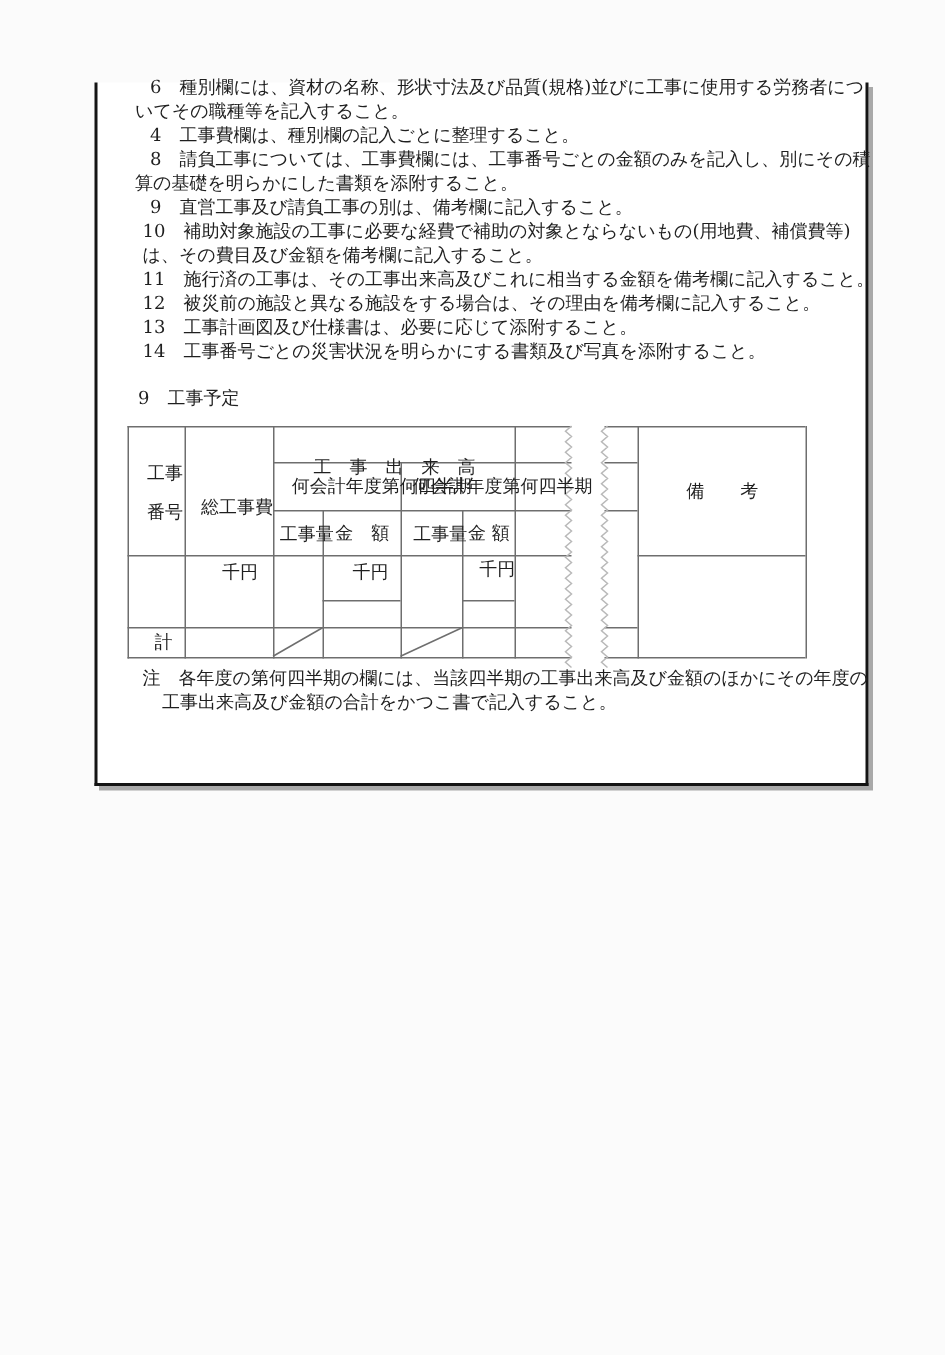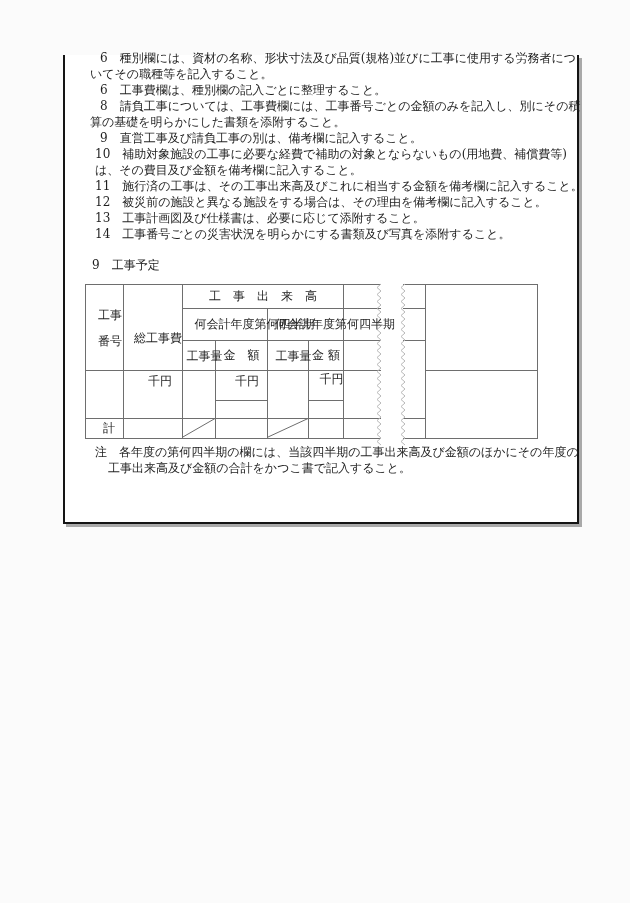--- a/index.html
+++ b/index.html
@@ -46,21 +46,21 @@
 </head>
 <body>
 
 <div class="page">
 
   <div class="frame"></div>
 
   <div class="textblock">
     <div class="ln n1">6　種別欄には、資材の名称、形状寸法及び品質(規格)並びに工事に使用する労務者につ</div>
     <div class="ln c">いてその職種等を記入すること。</div>
-    <div class="ln n1">6　工事費欄は、種別欄の記入ごとに整理すること。</div>
+    <div class="ln n1">4　工事費欄は、種別欄の記入ごとに整理すること。</div>
     <div class="ln n1">8　請負工事については、工事費欄には、工事番号ごとの金額のみを記入し、別にその積</div>
     <div class="ln c">算の基礎を明らかにした書類を添附すること。</div>
     <div class="ln n1">9　直営工事及び請負工事の別は、備考欄に記入すること。</div>
     <div class="ln n2">10　補助対象施設の工事に必要な経費で補助の対象とならないもの(用地費、補償費等)</div>
     <div class="ln c10">は、その費目及び金額を備考欄に記入すること。</div>
     <div class="ln n2">11　施行済の工事は、その工事出来高及びこれに相当する金額を備考欄に記入すること。</div>
     <div class="ln n2">12　被災前の施設と異なる施設をする場合は、その理由を備考欄に記入すること。</div>
     <div class="ln n2">13　工事計画図及び仕様書は、必要に応じて添附すること。</div>
     <div class="ln n2">14　工事番号ごとの災害状況を明らかにする書類及び写真を添附すること。</div>
   </div>
@@ -105,35 +105,36 @@
       <path stroke="#b9b9b9" stroke-width="1" fill="none" d="M4 0 l-4 3.5 l4 3.5 l-4 3.5 l4 3.5 l-4 3.5 l4 3.5 l-4 3.5 l4 3.5 l-4 3.5 l4 3.5 l-4 3.5 l4 3.5 l-4 3.5 l4 3.5 l-4 3.5 l4 3.5 l-4 3.5 l4 3.5 l-4 3.5 l4 3.5 l-4 3.5 l4 3.5 l-4 3.5 l4 3.5 l-4 3.5 l4 3.5 l-4 3.5 l4 3.5 l-4 3.5 l4 3.5 l-4 3.5 l4 3.5 l-4 3.5 l4 3.5 l-4 3.5 l4 3.5 l-4 3.5 l4 3.5 l-4 3.5 l4 3.5 l-4 3.5 l4 3.5 l-4 3.5 l4 3.5 l-4 3.5 l4 3.5"></path>
     </svg>
 
     <div class="cell" style="left:1px;top:1px;width:37px;height:85px;flex-direction:column;gap:12px;">
       <div class="vtext">工事</div>
       <div class="vtext">番号</div>
     </div>
     <div class="cell" style="left:39px;top:12px;width:58px;height:85px;">
       <div class="wrap3">総工事費</div>
     </div>
-    <div class="cell" style="left:98px;top:1px;width:160px;height:23px;">工　事　出　来　高</div>
+    <div class="cell" style="left:98px;top:16px;width:160px;height:23px;">工　事　出　来　高</div>
     <div class="cell" style="left:98px;top:25px;width:84px;height:31px;">
       <div class="wrap5">何会計年度第何四半期</div>
     </div>
     <div class="cell" style="left:183px;top:25px;width:75px;height:31px;">
       <div class="wrap5">何会計年度第何四半期</div>
     </div>
     <div class="cell" style="left:98px;top:57px;width:32px;height:29px;">
       <div class="wrap2">工事量</div>
     </div>
     <div class="cell" style="left:131px;top:57px;width:51px;height:29px;">金　額</div>
     <div class="cell" style="left:183px;top:57px;width:40px;height:29px;">
       <div class="wrap2">工事量</div>
     </div>
     <div class="cell" style="left:224px;top:57px;width:34px;height:29px;">金 額</div>
+    <div class="cell" style="left:341px;top:1px;width:111px;height:85px;">備　　考</div>
 
     <div class="unit" style="left:39px;top:87px;width:58px;padding-right:10px;">千円</div>
     <div class="unit" style="left:131px;top:87px;width:51px;padding-right:8px;">千円</div>
     <div class="cell" style="left:224px;top:88px;width:34px;height:27px;align-items:flex-start;">
       <div class="vtext">千円</div>
     </div>
 
     <div class="total-lbl" style="left:1px;top:134px;width:37px;">計</div>
     <svg class="diag" style="left:97px;top:134px;" width="33" height="20">
       <line x1="0" y1="19.5" x2="33" y2="0.5" stroke="#6e6e6e" stroke-width="1"></line>

